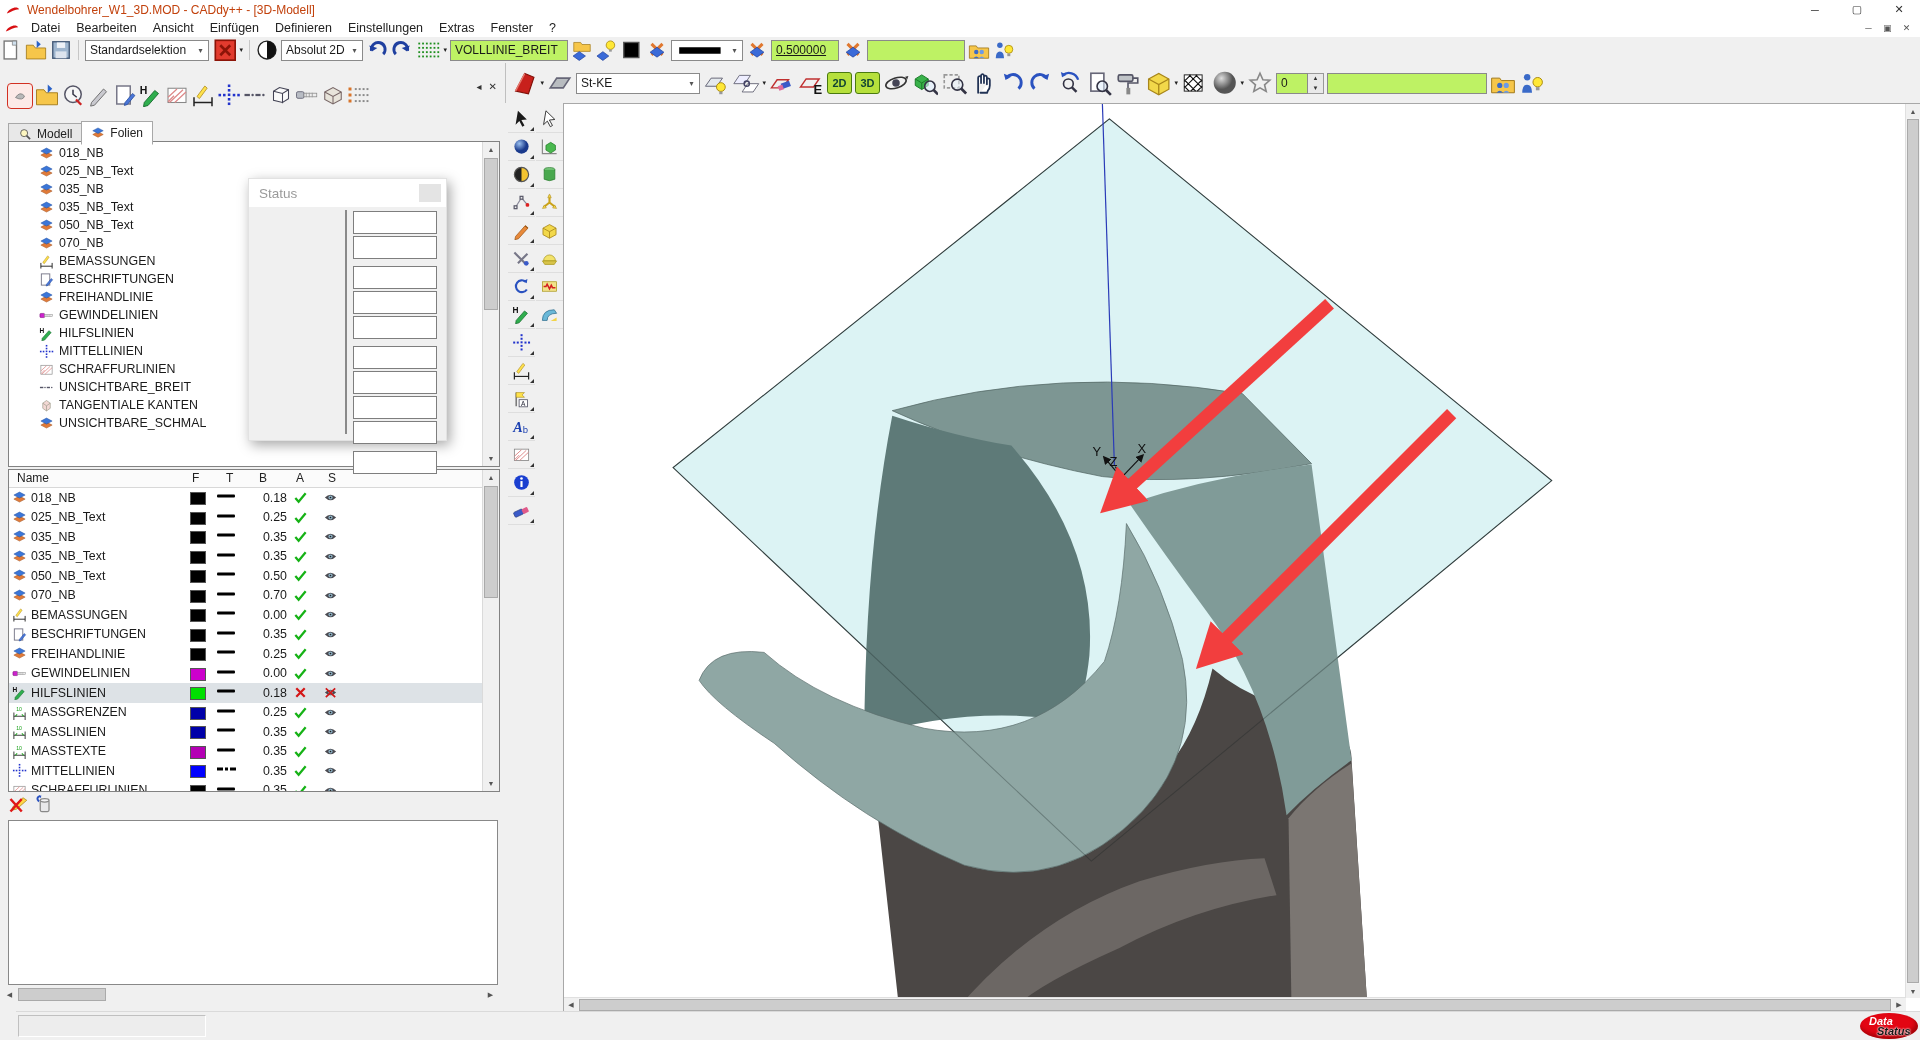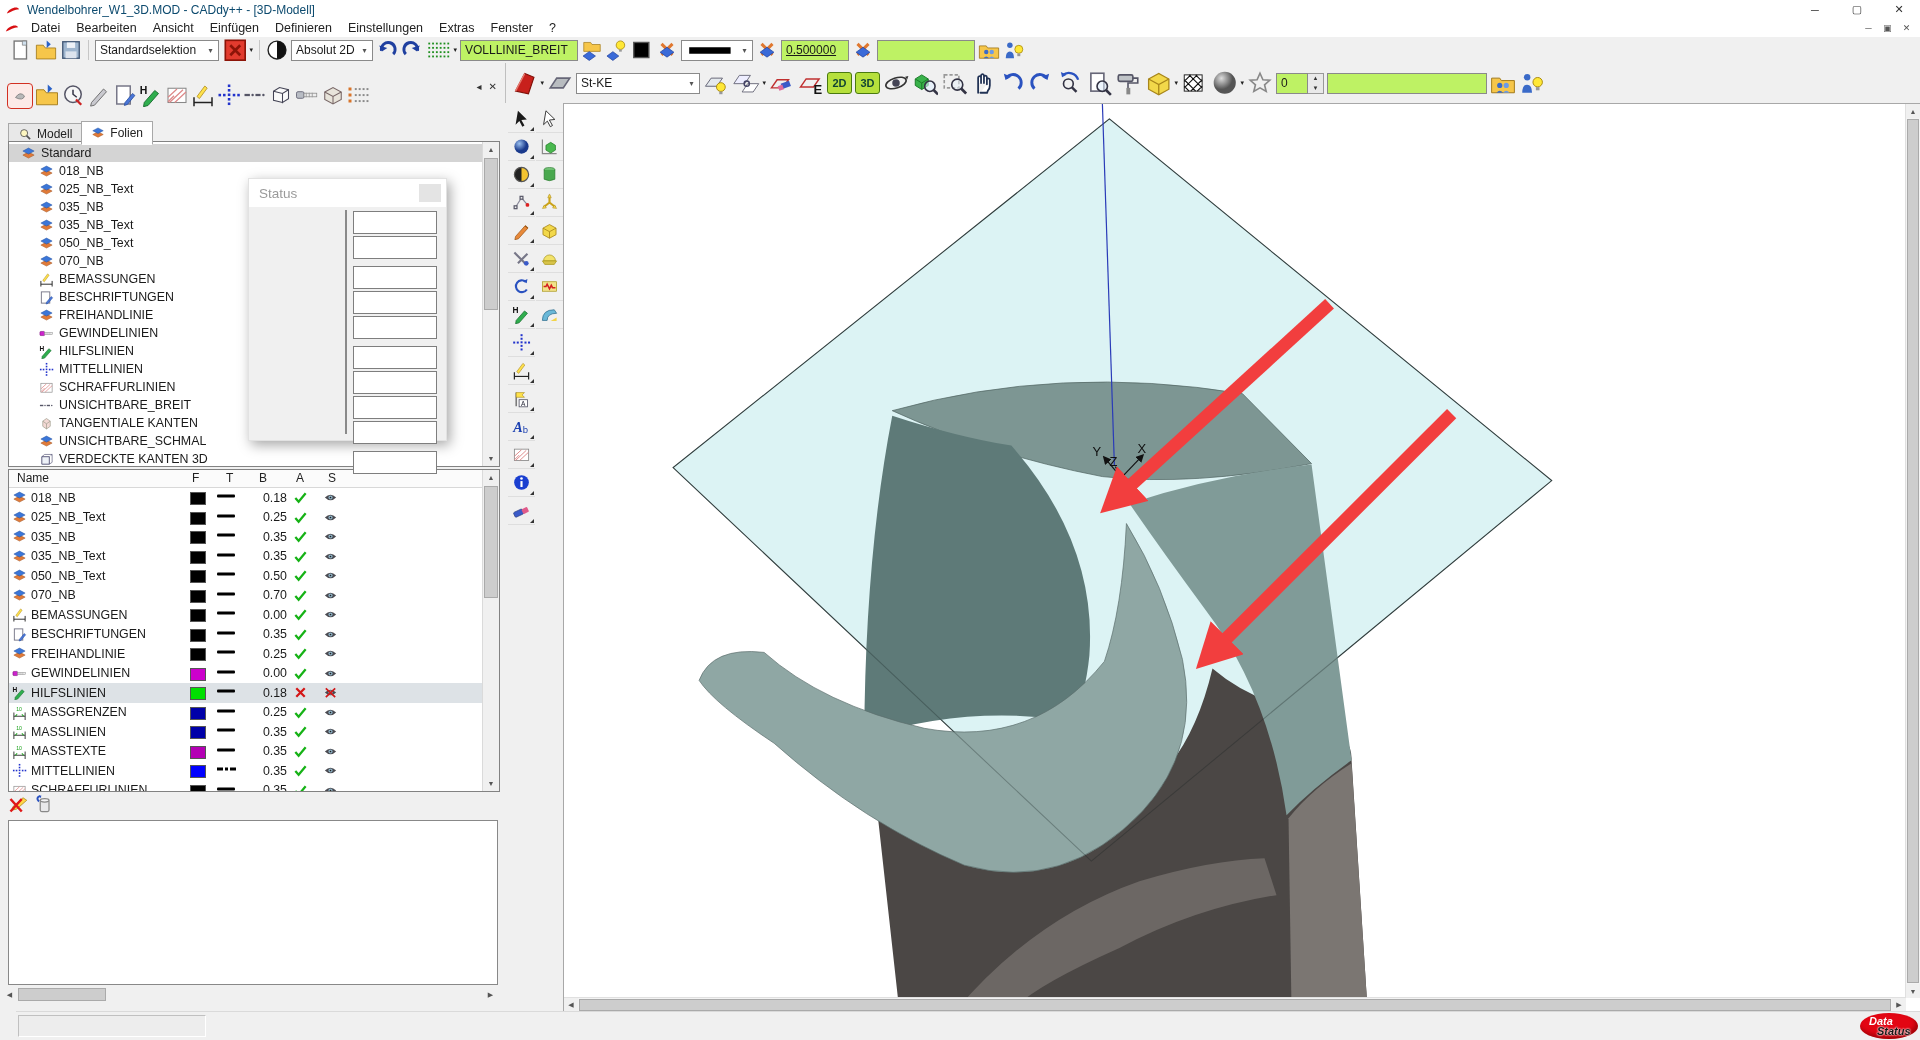--- a/index.html
+++ b/index.html
@@ -1,29 +1,29 @@
 <!DOCTYPE html>
 <html><head>
 <meta charset="utf-8">
 <style>
   html,body{margin:0;padding:0}
   body{width:1920px;height:1040px;overflow:hidden;position:relative;background:#f0f0f0;
        font-family:"Liberation Sans",sans-serif;font-size:12px;color:#1a1a1a;-webkit-font-smoothing:antialiased}
   svg{display:block}
   
   .titlebar{position:absolute;top:0;left:0;right:0;height:19px;background:#fff;display:flex;align-items:center;padding-left:6px;gap:7px}
-  .titletext{color:#0c4a6e;font-size:12px}
+  .titletext{color:#c2410c;font-size:12px}
   .winbtns{margin-left:auto;display:flex}
   .winbtn{width:42px;height:19px;display:flex;align-items:center;justify-content:center;color:#333;font-size:11px}
   .menubar{position:absolute;top:19px;left:0;right:0;height:18px;background:#fff;display:flex;align-items:center;padding-left:5px}
   .mitem{padding:0 8px;font-size:12.5px;color:#222}
   .mdibtns{margin-left:auto;display:flex;padding-right:5px;gap:2px}
   .mdibtn{width:17px;height:14px;display:flex;align-items:center;justify-content:center;color:#555;font-size:9px}
   
-  .maintb{position:absolute;top:37px;left:0;right:0;height:26px;background:#f0f0f0;border-bottom:1px solid #d2d2d2;display:flex;align-items:center;gap:3px;padding-left:10px}
+  .maintb{position:absolute;top:37px;left:0;right:0;height:26px;background:#f0f0f0;border-bottom:1px solid #d2d2d2;display:flex;align-items:center;gap:3px;padding-left:0}
   .tbtn{width:22px;height:22px;display:inline-flex;align-items:center;justify-content:center;position:relative;flex:none}
   .tbtn.drop{width:31px}
   .dda{font-size:7px;color:#222;margin-left:1px}
   .tsep{width:1px;height:20px;background:#c6c6c6;margin:0 3px;flex:none}
   .combo{height:19px;background:#fff;border:1px solid #8a8a8a;display:inline-flex;align-items:center;padding-left:4px;flex:none}
   .cval{overflow:hidden;white-space:nowrap;flex:1}
   .carr{width:15px;text-align:center;color:#555;font-size:8px;flex:none}
   .tfield{height:19px;background:#bef264;border:1px solid #8a8a8a;display:inline-flex;align-items:center;padding:0 4px;flex:none;white-space:nowrap}
   .badge{height:20px;width:23px;background:#b6e03c;border:1px solid #4a7a10;border-radius:3px;display:inline-flex;align-items:center;justify-content:center;font-weight:bold;font-size:11px;color:#143;flex:none}
   .spin{display:inline-flex;align-items:center;flex:none}
@@ -588,29 +588,20 @@
             <path d="M8 6.5l6 3.2-6 3.2-6-3.2z" fill="#e07a38" stroke="#9a4a18" stroke-width=".5"></path>
             <path d="M8 2.2l6 3.2-6 3.2-6-3.2z" fill="#3b76d8" stroke="#1d4c9c" stroke-width=".5"></path>
           </svg>
         </span>
         <span>Folien</span>
       </span>
     </div>
 
   <div class="treebox">
     <div class="treerows" id="treerows">
-        <div class="trow sel" style="padding-left: 12px;">
-          <span class="ticon">
-            <svg viewBox="0 0 16 16">
-              <path d="M8 6.5l6 3.2-6 3.2-6-3.2z" fill="#e07a38" stroke="#9a4a18" stroke-width=".5"></path>
-              <path d="M8 2.2l6 3.2-6 3.2-6-3.2z" fill="#3b76d8" stroke="#1d4c9c" stroke-width=".5"></path>
-            </svg>
-          </span>
-          <span class="tlab">Standard</span>
-        </div>
         <div class="trow" style="padding-left: 30px;">
           <span class="ticon">
             <svg viewBox="0 0 16 16">
               <path d="M8 6.5l6 3.2-6 3.2-6-3.2z" fill="#e07a38" stroke="#9a4a18" stroke-width=".5"></path>
               <path d="M8 2.2l6 3.2-6 3.2-6-3.2z" fill="#3b76d8" stroke="#1d4c9c" stroke-width=".5"></path>
             </svg>
           </span>
           <span class="tlab">018_NB</span>
         </div>
         <div class="trow" style="padding-left: 30px;">
@@ -753,30 +744,20 @@
           <span class="tlab">TANGENTIALE KANTEN</span>
         </div>
         <div class="trow" style="padding-left: 30px;">
           <span class="ticon">
             <svg viewBox="0 0 16 16">
               <path d="M8 6.5l6 3.2-6 3.2-6-3.2z" fill="#e07a38" stroke="#9a4a18" stroke-width=".5"></path>
               <path d="M8 2.2l6 3.2-6 3.2-6-3.2z" fill="#3b76d8" stroke="#1d4c9c" stroke-width=".5"></path>
             </svg>
           </span>
           <span class="tlab">UNSICHTBARE_SCHMAL</span>
-        </div>
-        <div class="trow" style="padding-left: 30px;">
-          <span class="ticon">
-            <svg viewBox="0 0 16 16">
-              <path d="M3 5h8v8H3z" fill="#eef2f8" stroke="#557"></path>
-              <path d="M3 5l3-2.4h8V11l-3 2" fill="none" stroke="#557" stroke-width=".7"></path>
-              <path d="M14 2.6L11 5" stroke="#557" stroke-dasharray="2 1.4" stroke-width=".7"></path>
-            </svg>
-          </span>
-          <span class="tlab">VERDECKTE KANTEN 3D</span>
         </div>
       </div>
     <div class="sbv">
       <span class="sbbtn" style="top:0;left:0;right:0;height:15px">▲</span>
       <span class="sbthumb" style="left:1px;right:1px;top:16px;height:150px"></span>
       <span class="sbbtn" style="bottom:0;left:0;right:0;height:15px">▼</span>
     </div>
   </div>
 
   <div class="popup">

